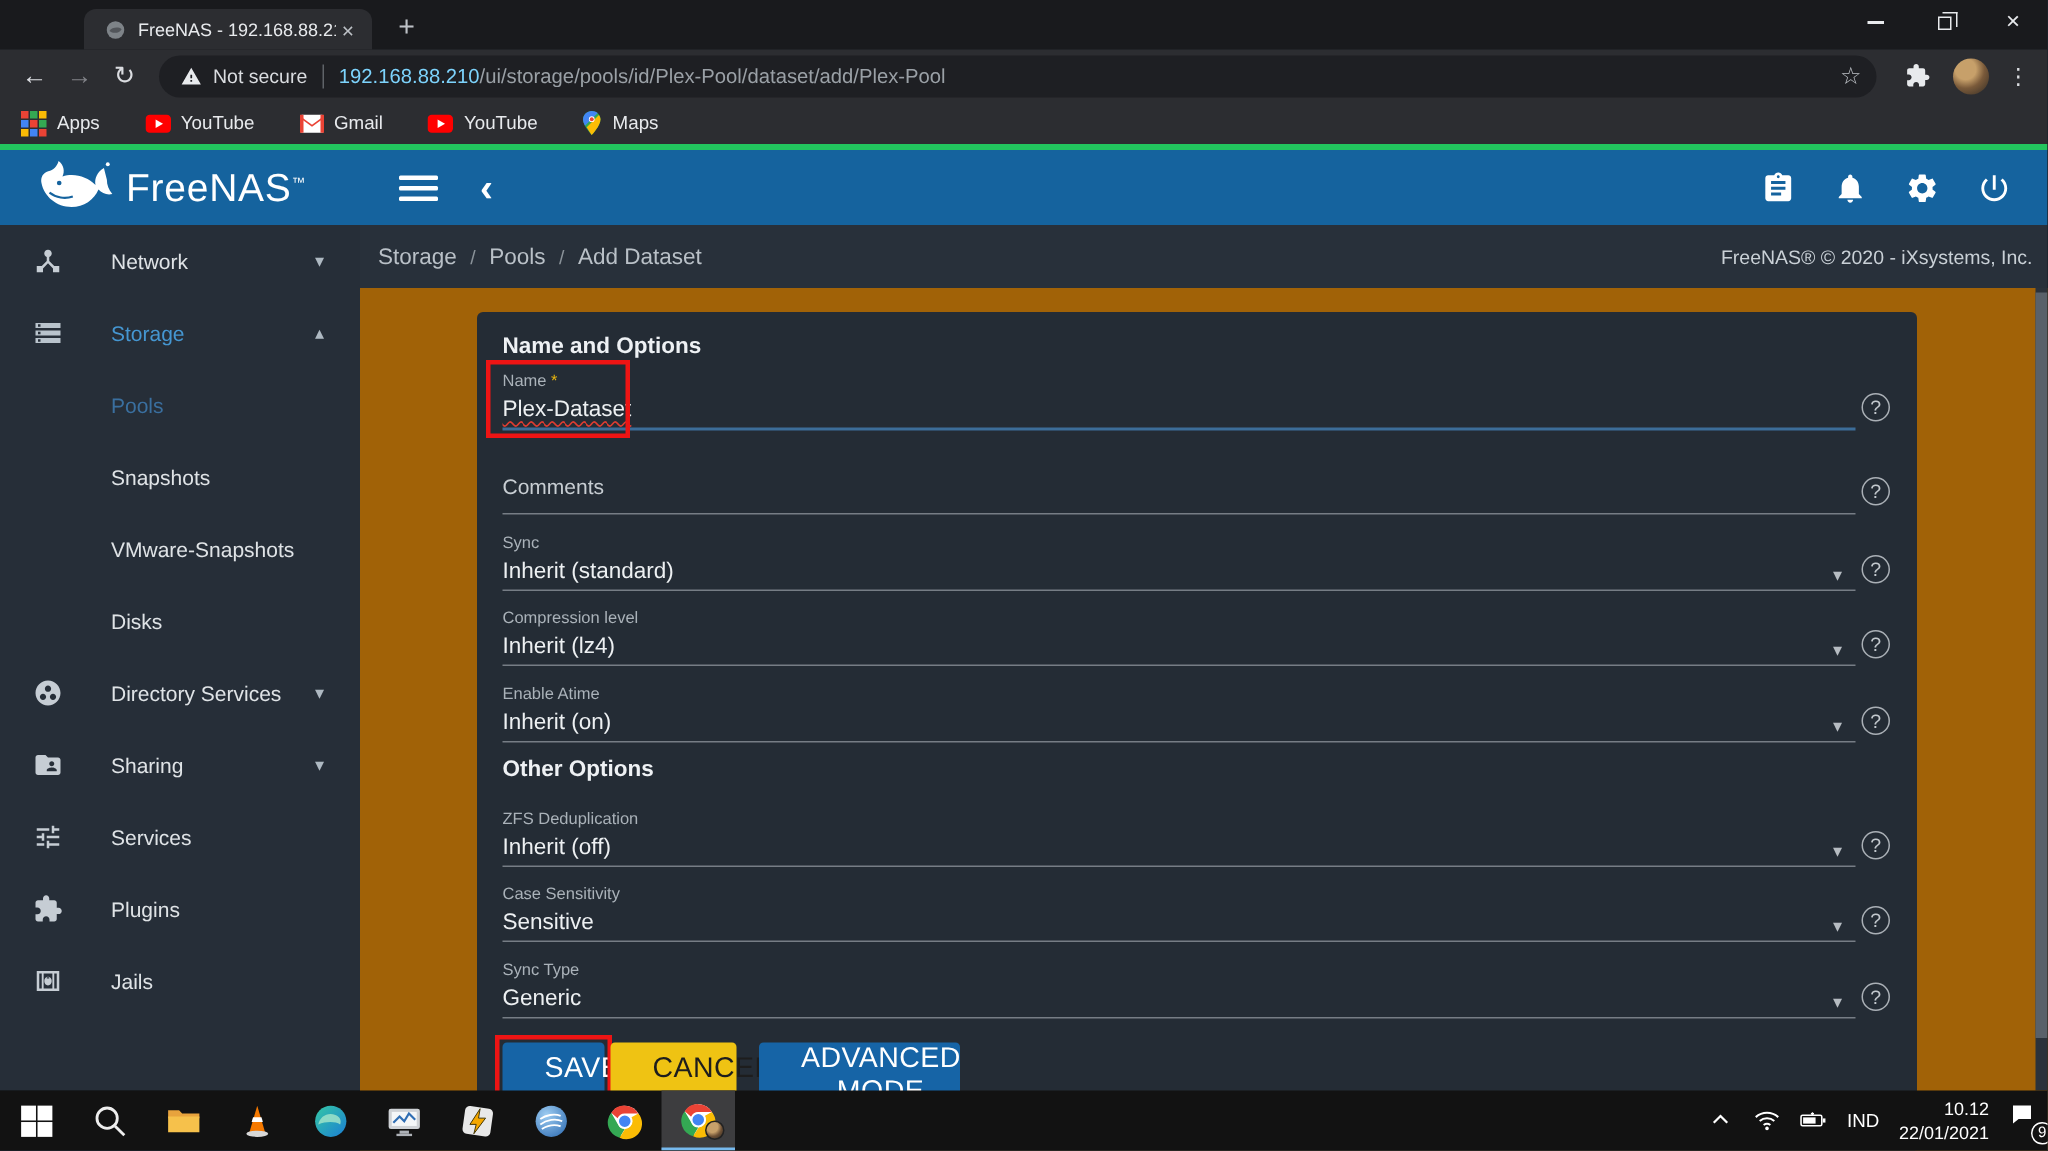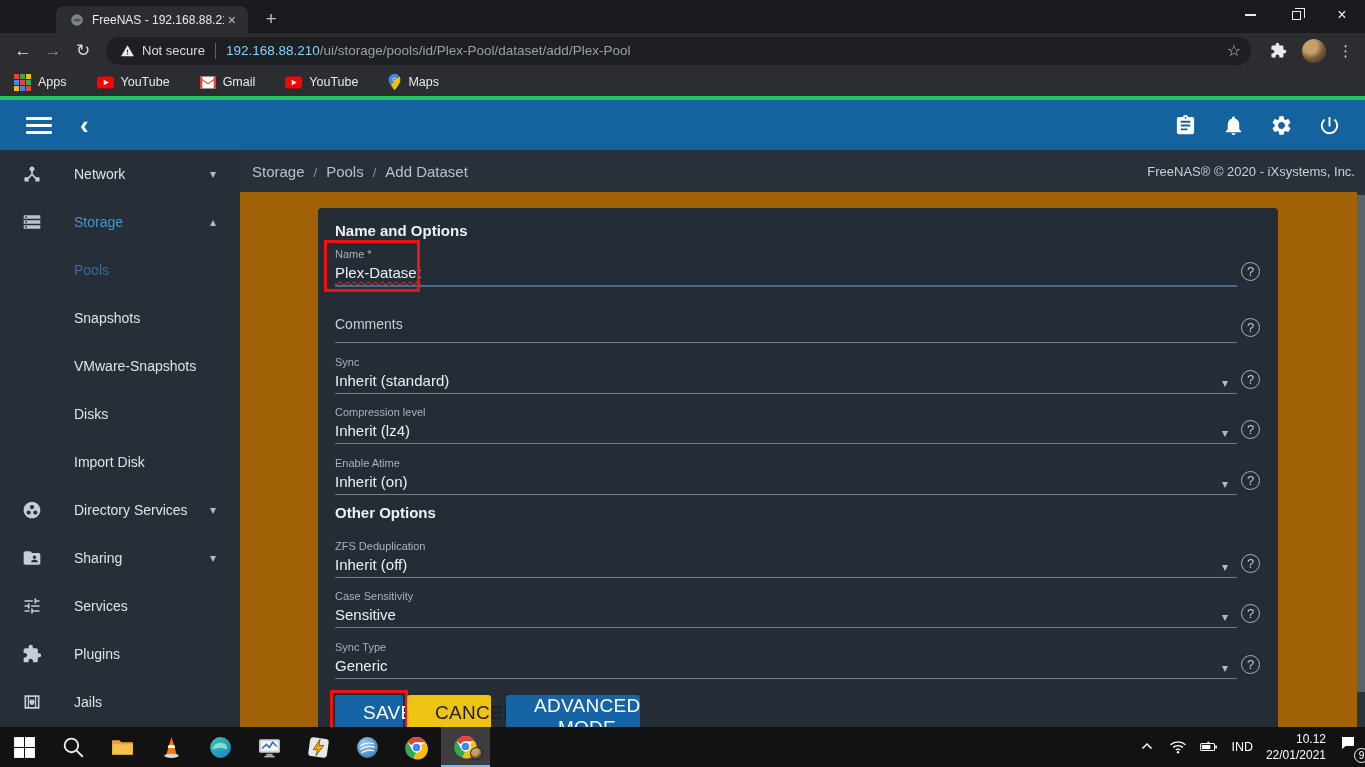--- a/index.html
+++ b/index.html
@@ -219,20 +219,29 @@
         <path d="M8 0C3.6 0 0 3.4 0 7.8c0 1.7.7 3.7 1.8 5.7L13.5 1.8C12.1.7 10.1 0 8 0z" fill="#4285f4"></path>
         <path d="M14.6 3.6L3.4 14.8C5.3 17.9 8 22 8 22s8-8.5 8-14.2c0-1.5-.5-3-1.4-4.2z" fill="#fbbc05"></path>
         <circle cx="8" cy="7.5" r="2.6" fill="#fff"></circle>
           <circle cx="8" cy="7.5" r="1.8" fill="#ea4335"></circle>
       </svg>
       <span>Maps</span>
     </div>
   </div>
 
   <div class="appheader">
+    <div class="brandzone">
+      <svg width="52" height="38" viewBox="0 0 60 44">
+        <path fill="#fff" d="M50 7 C45 10 42.5 15 43.5 20 C37 13.5 27 10.5 18 13.5 C20 9.5 19 4.5 15 1.5 C14 5.5 11 8.5 7 9.5 C3 10.5 1 14.5 1.8 18.5 C3.8 29 13.5 37 25 37 C34.5 37 42.5 31.5 45.8 23.5 C48.5 26.5 52.5 28 56.5 27 C53.8 24 52.2 20 52.3 16 Z"></path>
+        <circle cx="15.5" cy="18.5" r="1.8" fill="#15639e"></circle>
+        <path d="M8 26 C13 30 20 31 26 29" stroke="#15639e" stroke-width="1.6" fill="none"></path>
+        <circle cx="53" cy="4" r="1.5" fill="#fff"></circle>
+      </svg>
+      <span class="brand-text"><span>FreeNAS</span><span class="brand-tm">™</span></span>
+    </div>
     <div class="hamburger">
         <div></div>
         <div></div>
         <div></div>
       </div>
     <span class="hdr-chevron">‹</span>
     <div class="hdr-icons">
       <svg viewBox="0 0 24 24">
           <path d="M19 3h-4.18C14.4 1.84 13.3 1 12 1c-1.3 0-2.4.84-2.82 2H5c-1.1 0-2 .9-2 2v14c0 1.1.9 2 2 2h14c1.1 0 2-.9 2-2V5c0-1.1-.9-2-2-2zm-7 0c.55 0 1 .45 1 1s-.45 1-1 1-1-.45-1-1 .45-1 1-1zm2 14H7v-2h7v2zm3-4H7v-2h10v2zm0-4H7V7h10v2z"></path>
         </svg>
@@ -274,23 +283,20 @@
         <span>Pools</span>
       </div>
     <div class="sb-item sb-sub">
         <span>Snapshots</span>
       </div>
     <div class="sb-item sb-sub">
         <span>VMware-Snapshots</span>
       </div>
     <div class="sb-item sb-sub">
         <span>Disks</span>
-      </div>
-    <div class="sb-item sb-sub">
-        <span>Import Disk</span>
       </div>
     <div class="sb-item">
       <svg viewBox="0 0 24 24">
           <path d="M12 2C6.48 2 2 6.48 2 12s4.48 10 10 10 10-4.48 10-10S17.52 2 12 2zM8 17.5c-1.38 0-2.5-1.12-2.5-2.5s1.12-2.5 2.5-2.5 2.5 1.12 2.5 2.5-1.12 2.5-2.5 2.5zm1.5-9c0-1.38 1.12-2.5 2.5-2.5s2.5 1.12 2.5 2.5-1.12 2.5-2.5 2.5-2.5-1.12-2.5-2.5zm6.5 9c-1.38 0-2.5-1.12-2.5-2.5s1.12-2.5 2.5-2.5 2.5 1.12 2.5 2.5-1.12 2.5-2.5 2.5z"></path>
         </svg>
       <span>Directory Services</span>
       <span class="caret">▾</span>
     </div>
     <div class="sb-item">
       <svg viewBox="0 0 24 24">

